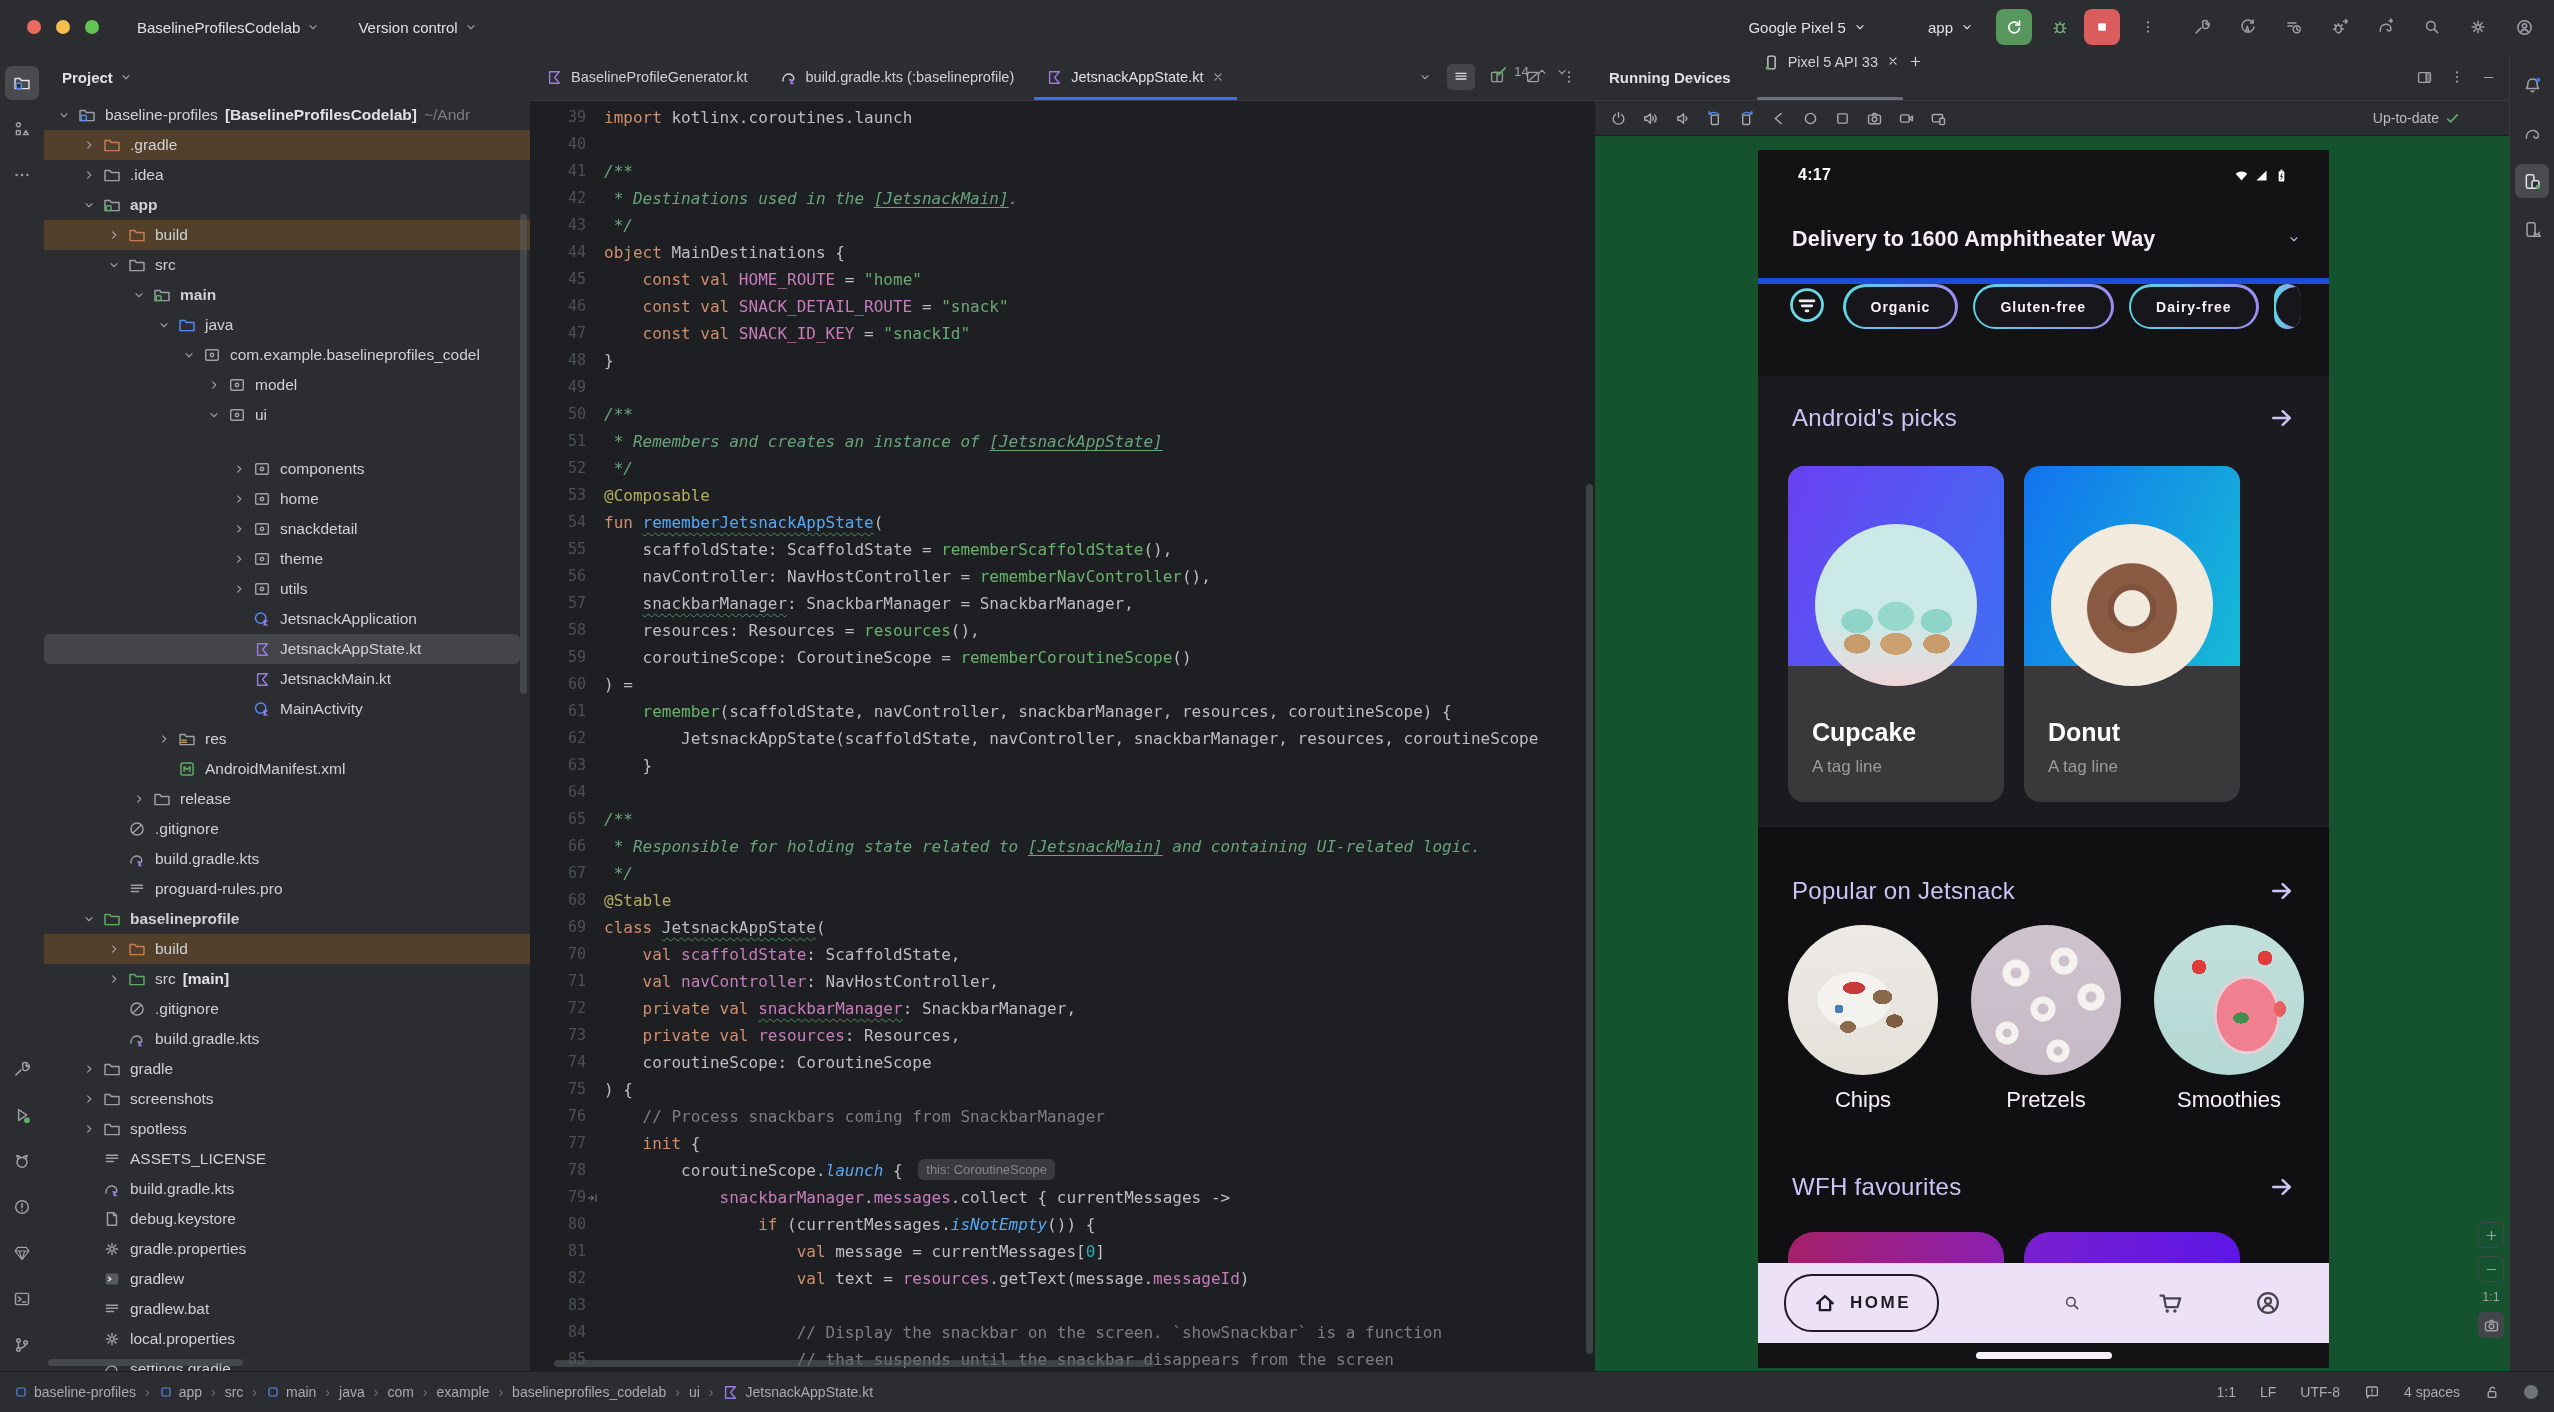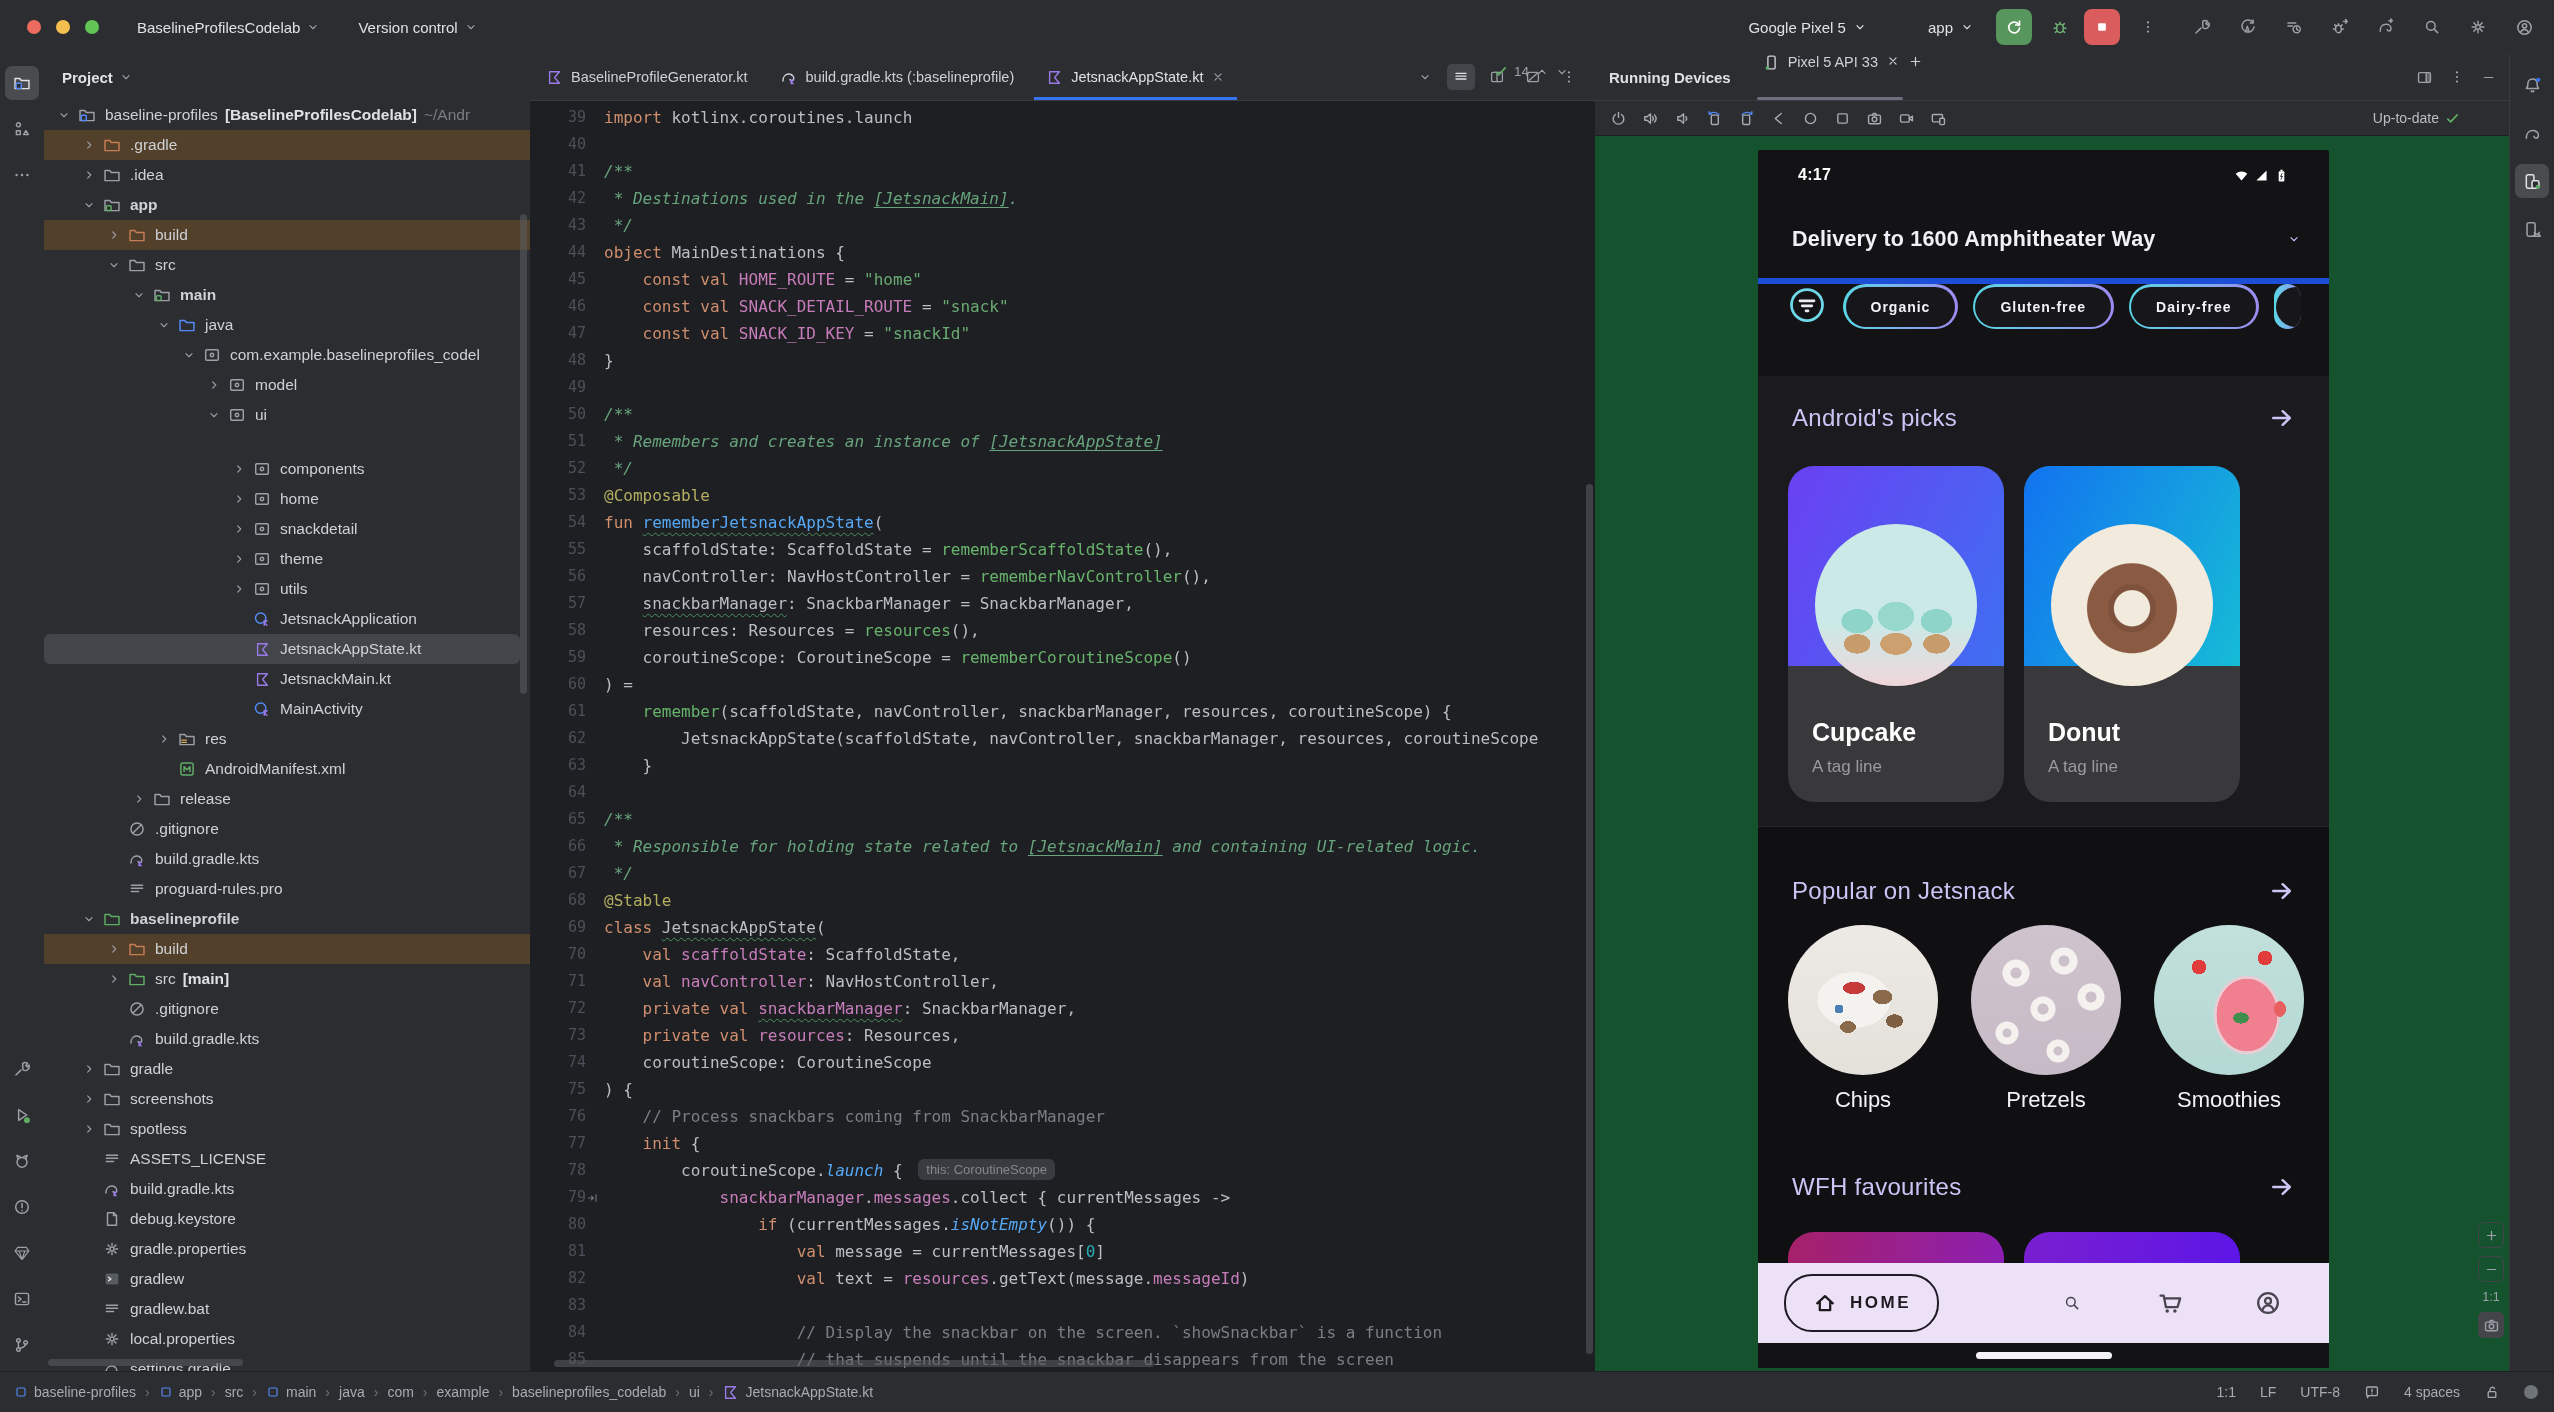--- a/index.html
+++ b/index.html
@@ -104,21 +104,21 @@
   #chips{display:flex;gap:15px;flex:none;}
   .chip{flex:none;padding:2.5px;border-radius:24px;background:linear-gradient(90deg,#59D7E6,#9C8BF2);cursor:pointer;}
   .chip-in{display:flex;align-items:center;height:40px;padding:0 25px;border-radius:21px;background:#17171B;color:#F4F2F8;font-size:14px;font-weight:bold;letter-spacing:1px;}
   .chip.partial{width:22px;overflow:hidden}
   .p-band{padding:0 30px;}
   .band-title{height:48px;display:flex;align-items:center;justify-content:space-between;padding:0 4px;}
   .band-title .bt{font-size:24px;color:#CDC4F6;letter-spacing:.3px;}
   .band-title .arr{color:#CDC4F6;cursor:pointer;}
   #band-picks{background:#1B1A1E;padding-top:18px;padding-bottom:24px;}
   #picksCards{display:flex;gap:20px;margin-top:24px;}
-  .pick-card{width:216px;height:336px;border-radius:26px;background:#39393C;overflow:hidden;cursor:pointer;}
+  .pick-card{width:216px;height:336px;border-radius:16px;background:#39393C;overflow:hidden;cursor:pointer;}
   .pick-top{height:200px;position:relative;}
   .pcircle{position:absolute;left:50%;top:58px;transform:translateX(-50%);width:162px;height:162px;border-radius:50%;}
   .pick-name{margin:52px 0 0 24px;font-size:25px;font-weight:bold;color:#fff;}
   .pick-tag{margin:10px 12px 0 24px;font-size:17px;color:#9B9B9E;}
   #band-popular{background:#101013;border-top:1px solid #27272A;padding-top:40px;}
   #popularItems{display:flex;gap:33px;margin-top:10px;}
   .pop-item{flex:none;width:150px;cursor:pointer;}
   .pcircle2{width:150px;height:150px;border-radius:50%;}
   .pop-name{margin-top:12px;text-align:center;font-size:22px;color:#F4F2F8;white-space:nowrap;}
   #band-wfh{background:#101013;padding-top:50px;}

